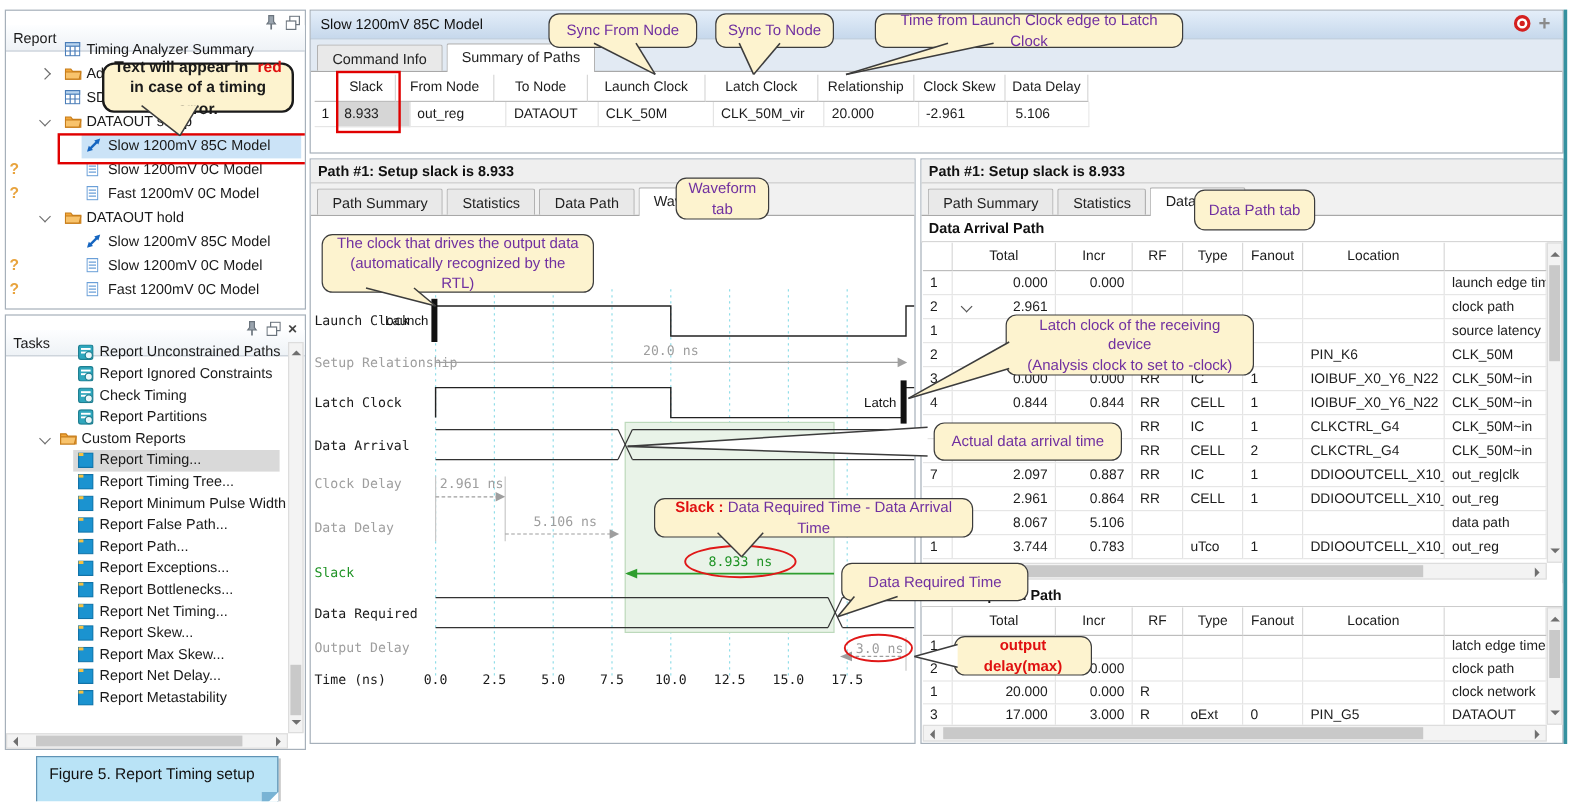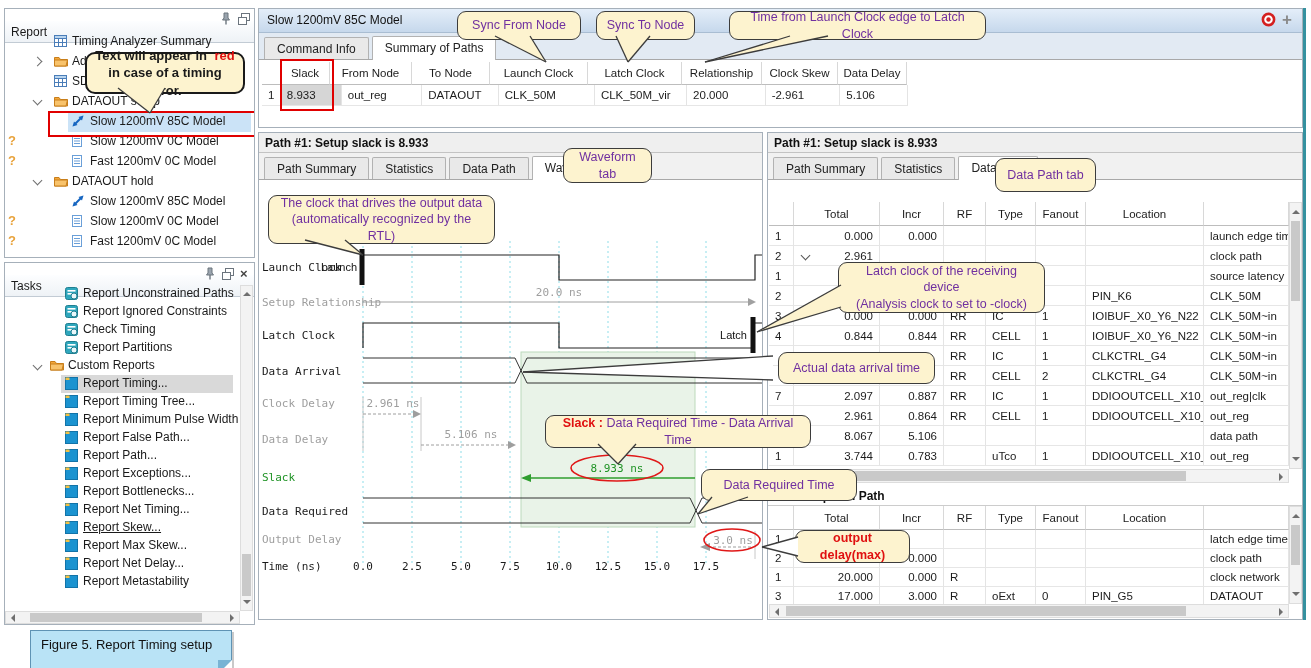--- a/index.html
+++ b/index.html
@@ -309,21 +309,21 @@
             <rect x="0.5" y="0.5" width="12" height="12" fill="#1b93d0" stroke="#1273a8"></rect>
             <rect x="0.5" y="0.5" width="4" height="2.5" fill="#f5c142"></rect>
           </svg></span>
         <span class="lbl" style="left: 78px; top: 1px;">Report Net Timing...</span>
       </div>
       <div class="trow" style="height: 18px;">
         <span class="ticon" style="left: 60px; top: 2px;"><svg width="13" height="13">
             <rect x="0.5" y="0.5" width="12" height="12" fill="#1b93d0" stroke="#1273a8"></rect>
             <rect x="0.5" y="0.5" width="4" height="2.5" fill="#f5c142"></rect>
           </svg></span>
-        <span class="lbl" style="left: 78px; top: 1px; text-decoration: underline;">Report Skew...</span>
+        <span class="lbl" style="left: 78px; top: 1px;">Report Skew...</span>
       </div>
       <div class="trow" style="height: 18px;">
         <span class="ticon" style="left: 60px; top: 2px;"><svg width="13" height="13">
             <rect x="0.5" y="0.5" width="12" height="12" fill="#1b93d0" stroke="#1273a8"></rect>
             <rect x="0.5" y="0.5" width="4" height="2.5" fill="#f5c142"></rect>
           </svg></span>
         <span class="lbl" style="left: 78px; top: 1px;">Report Max Skew...</span>
       </div>
       <div class="trow" style="height: 18px;">
         <span class="ticon" style="left: 60px; top: 2px;"><svg width="13" height="13">
@@ -523,20 +523,23 @@
 
   <div class="panel" style="left:767px;top:132px;width:536px;height:488px"></div>
   <div class="phdrbar" style="left:768px;top:133px;width:534px;height:20px">
     <span>Path #1: Setup slack is 8.933</span>
   </div>
   <div class="tabbar" id="dp-tabs" style="left:768px;top:153px;width:534px;height:27px">
       <span class="tab">Path Summary</span>
       <span class="tab">Statistics</span>
       <span class="tab active">Data Path</span>
     </div>
+  <div class="strip" style="left:768px;top:180px;width:534px;height:22px">
+    <span>Data Arrival Path</span>
+  </div>
   <div class="tbl" id="arrival-table" style="left:769px;top:202px;width:520px;height:267px">
       <div class="trr" style="height: 24px;">
         <div class="th" style="width: 25px; height: 24px;"></div>
         <div class="th" style="width: 86px; height: 24px;">Total</div>
         <div class="th" style="width: 64px; height: 24px;">Incr</div>
         <div class="th" style="width: 42px; height: 24px;">RF</div>
         <div class="th" style="width: 50px; height: 24px;">Type</div>
         <div class="th" style="width: 50px; height: 24px;">Fanout</div>
         <div class="th" style="width: 118px; height: 24px;">Location</div>
         <div class="th" style="width: 85px; height: 24px;"></div>
@@ -1004,21 +1007,21 @@
   </div>
   <div class="co" style="left:457px;top:11px;width:124px;height:29px">
     <span>Sync From Node</span>
   </div>
   <div class="co" style="left:596px;top:11px;width:99px;height:29px">
     <span>Sync To Node</span>
   </div>
   <div class="co" style="left:729px;top:11px;width:257px;height:29px">
     <span>Time from Launch Clock edge to Latch Clock</span>
   </div>
-  <div class="co" style="left:563px;top:148px;width:89px;height:35px">
+  <div class="co" style="left:563px;top:148px;width:78px;height:35px">
     <span>Waveform tab</span>
   </div>
   <div class="co" style="left:268px;top:195px;width:227px;height:49px">
     <div>The clock that drives the output data</div>
     <div>(automatically recognized by the RTL)</div>
   </div>
   <div class="co" style="left:838px;top:262px;width:207px;height:51px">
     <div>Latch clock of the receiving device</div>
     <div>(Analysis clock to set to -clock)</div>
   </div>

